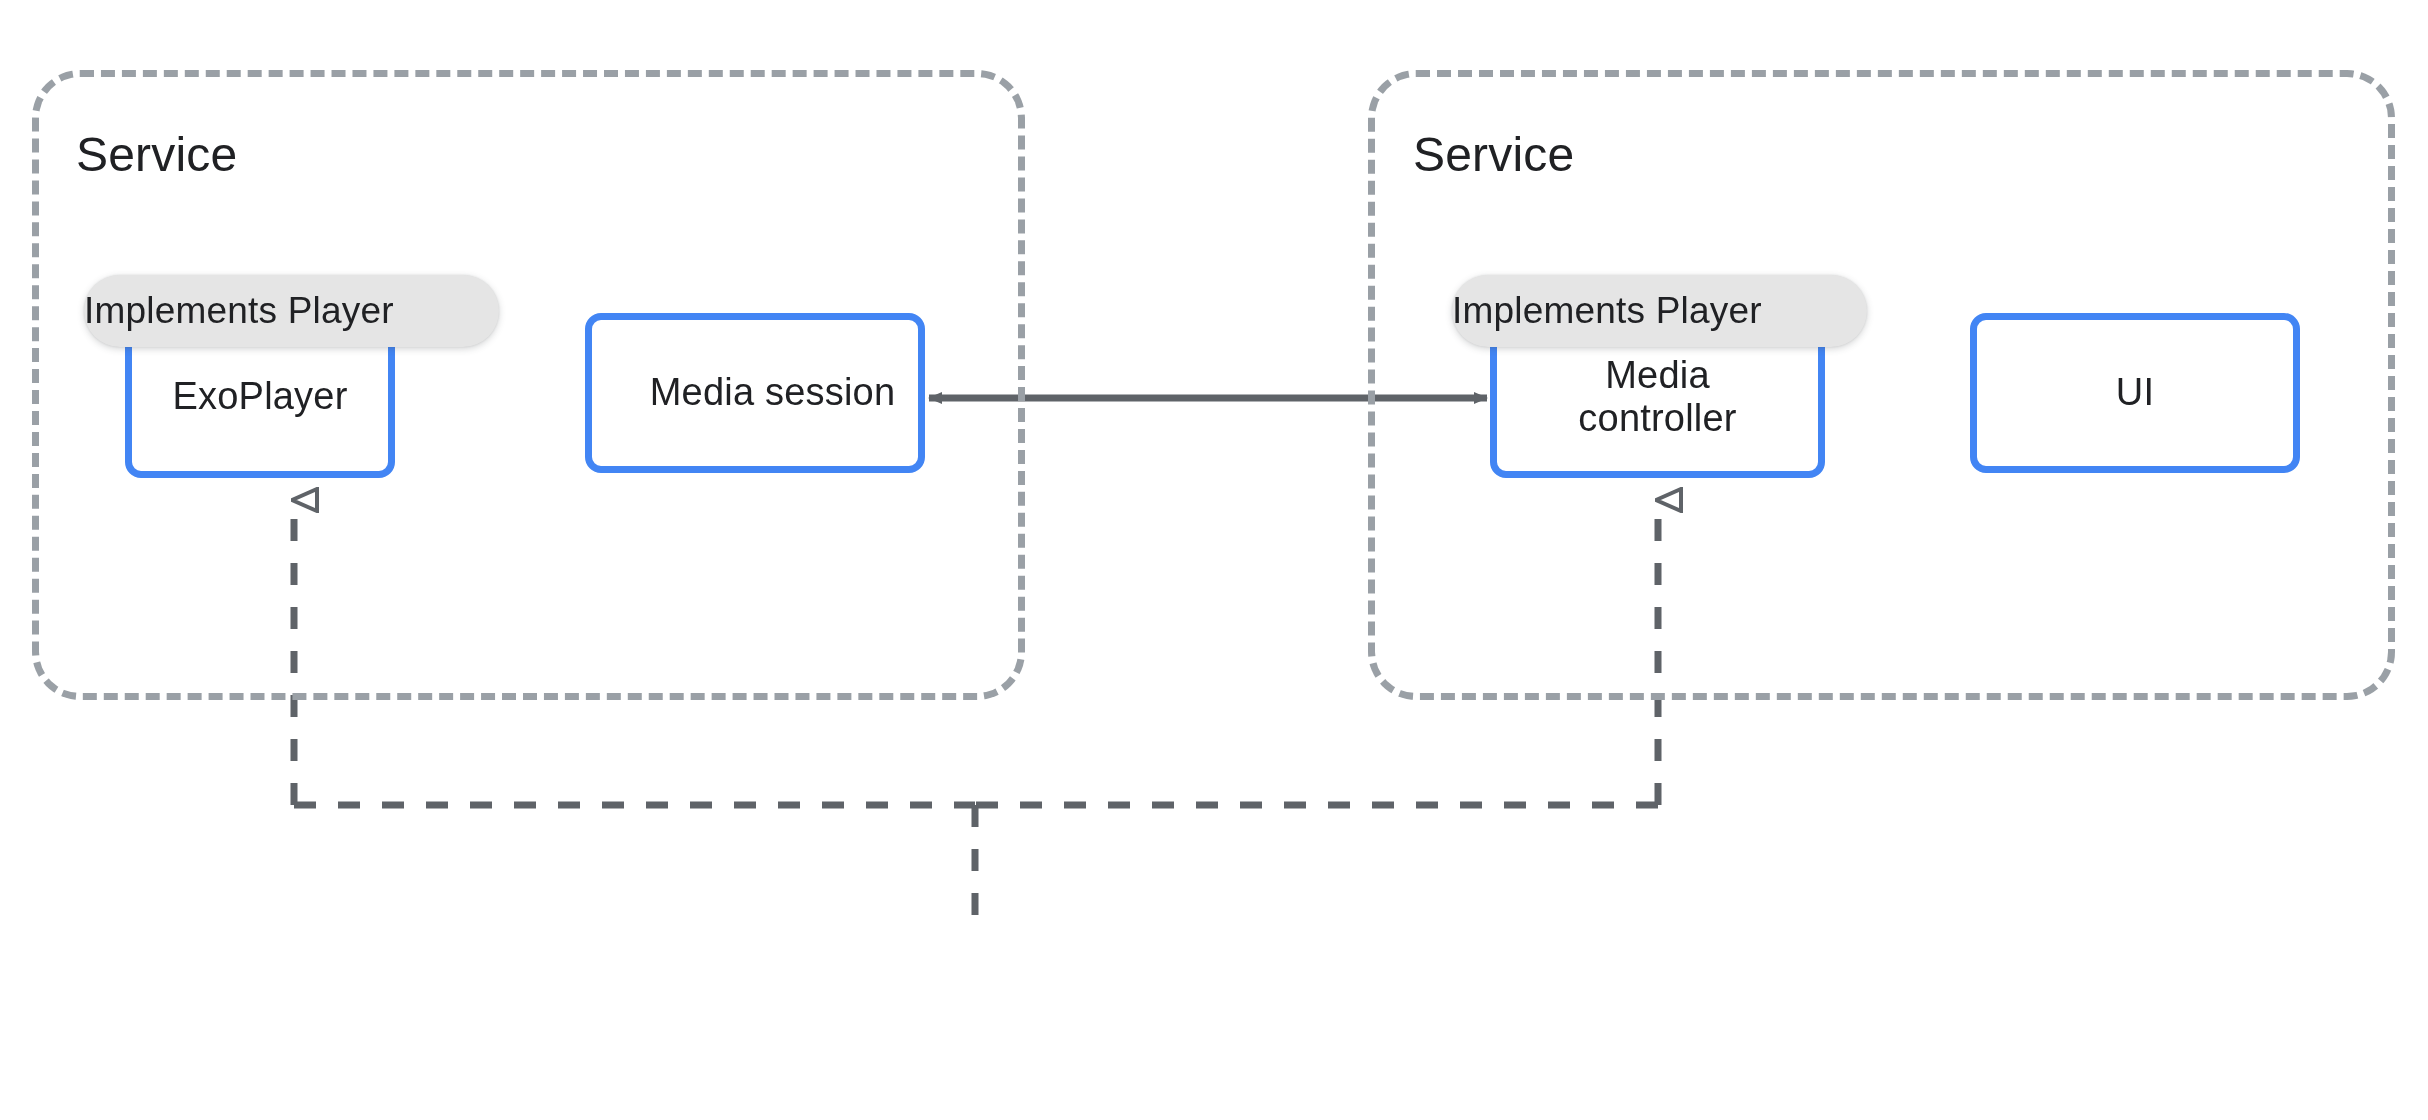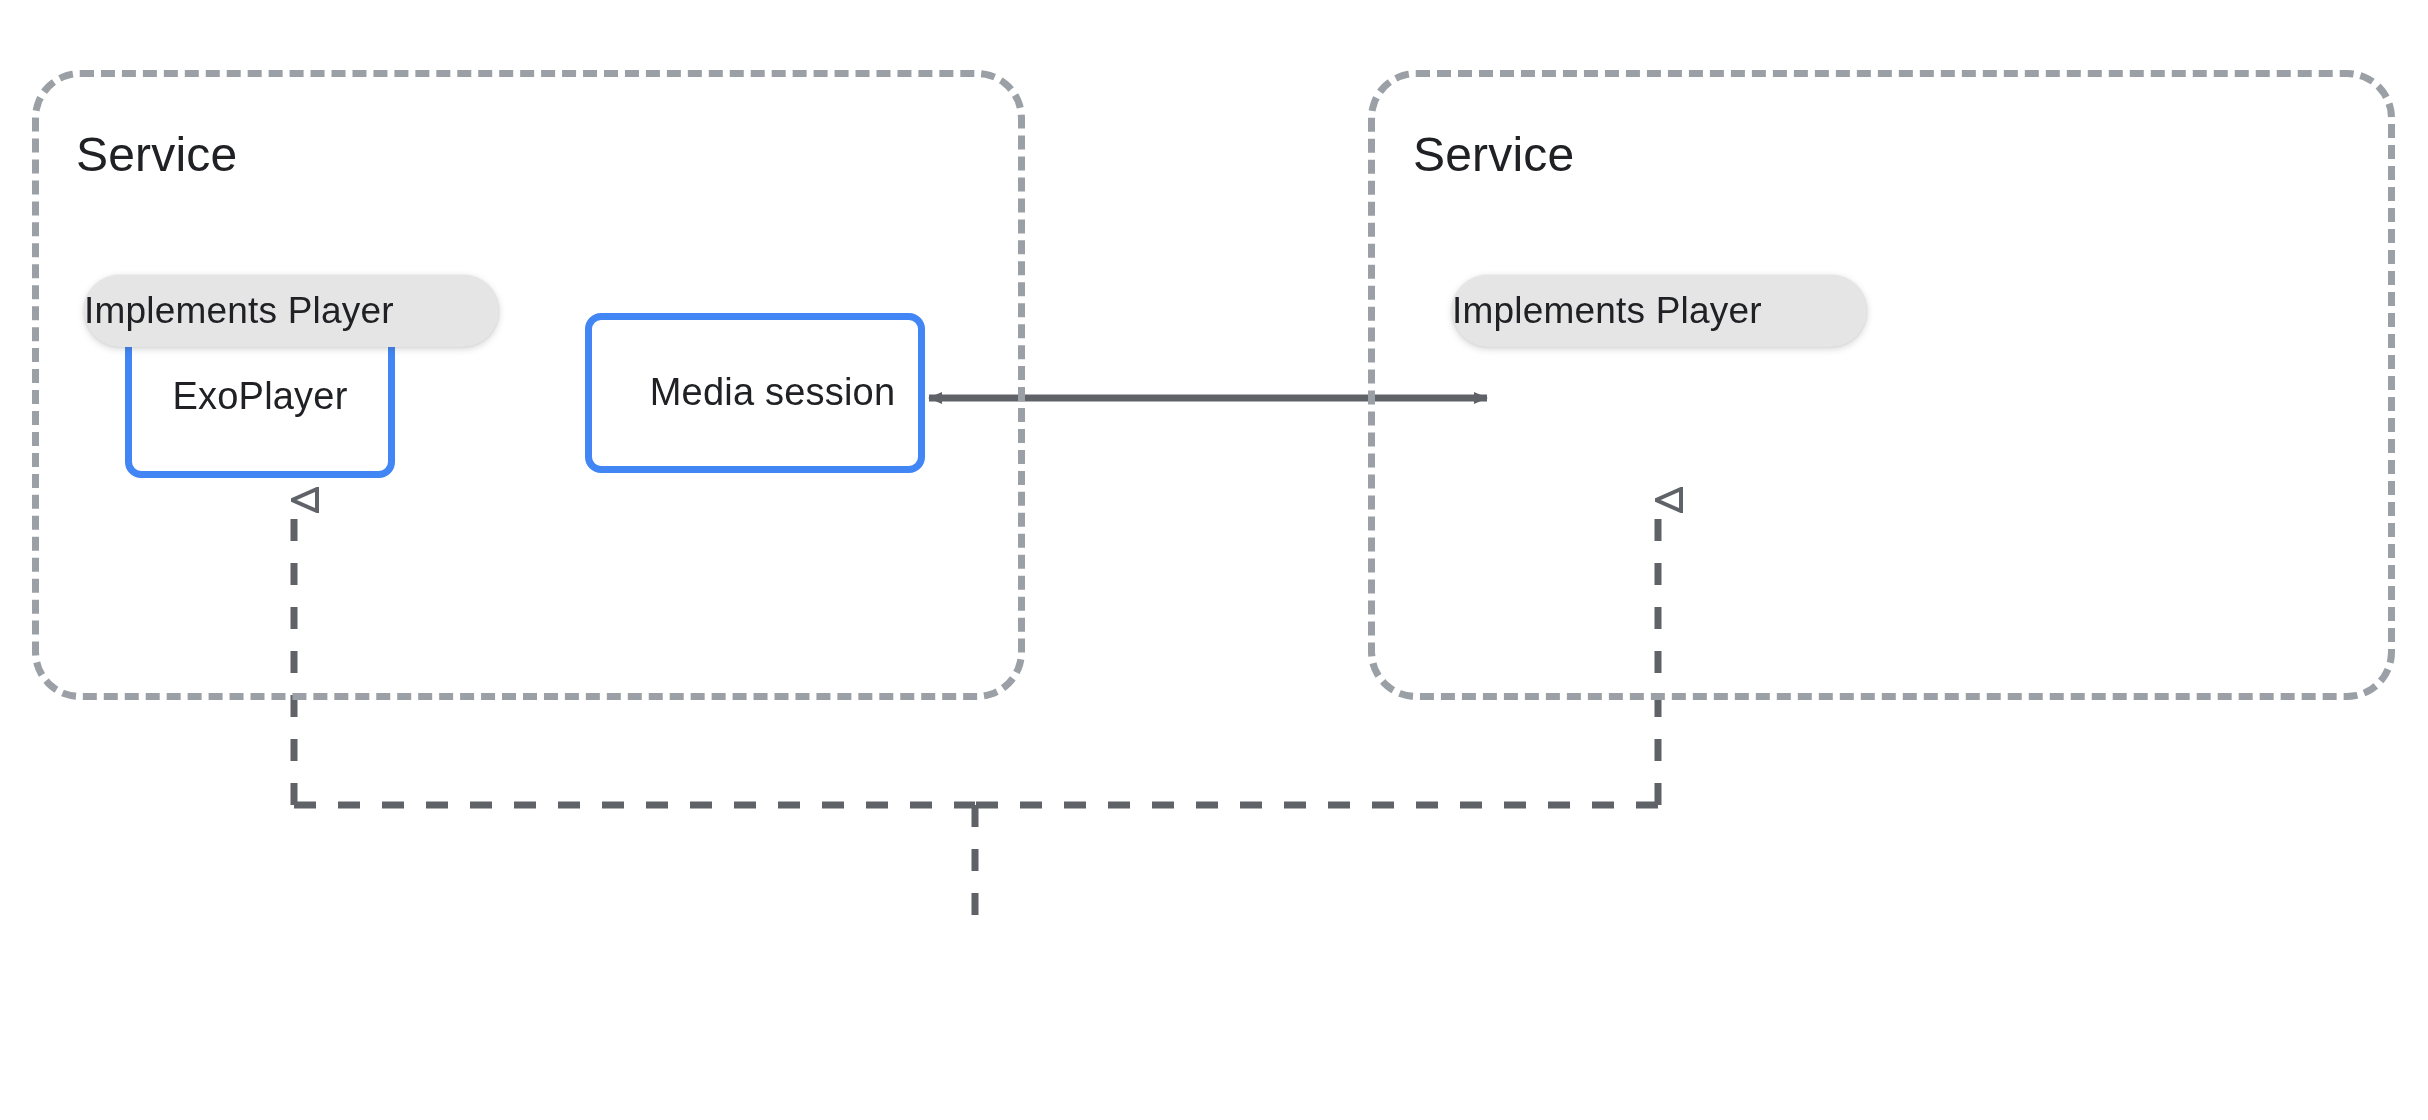--- a/index.html
+++ b/index.html
@@ -128,21 +128,30 @@
   <div class="container-label" style="left:1413px; top:127px;">Service</div>
 
   <div class="node" style="left:125px; top:316px; width:270px; height:162px;">
     <span class="node-label">ExoPlayer</span>
   </div>
 
   <div class="node" style="left:585px; top:313px; width:340px; height:160px;padding-left:35px;">
     <span class="node-label">Media session</span>
   </div>
 
+  <div class="node" style="left:1490px; top:316px; width:335px; height:162px;">
+    <span class="node-label">
+      <span class="l1">Media</span>
+      <span class="l2">controller</span>
+    </span>
+  </div>
 
+  <div class="node" style="left:1970px; top:313px; width:330px; height:160px;">
+    <span class="node-label">UI</span>
+  </div>
 
 
   <div class="pill" style="left:84px; top:275px; width:415px; height:72px;">
     <span class="pill-label">Implements Player</span>
   </div>
 
   <div class="pill" style="left:1452px; top:275px; width:415px; height:72px;">
     <span class="pill-label">Implements Player</span>
   </div>
 

